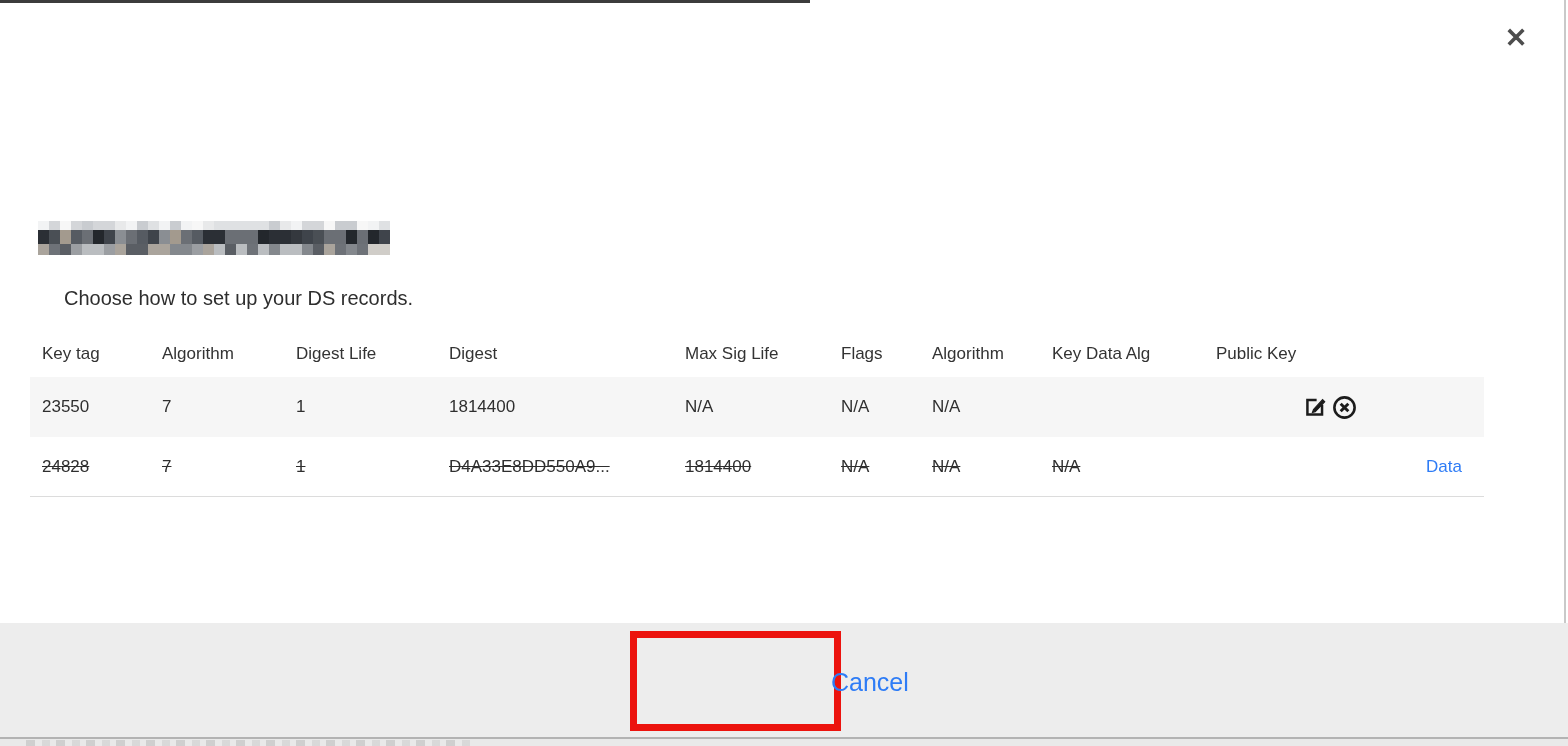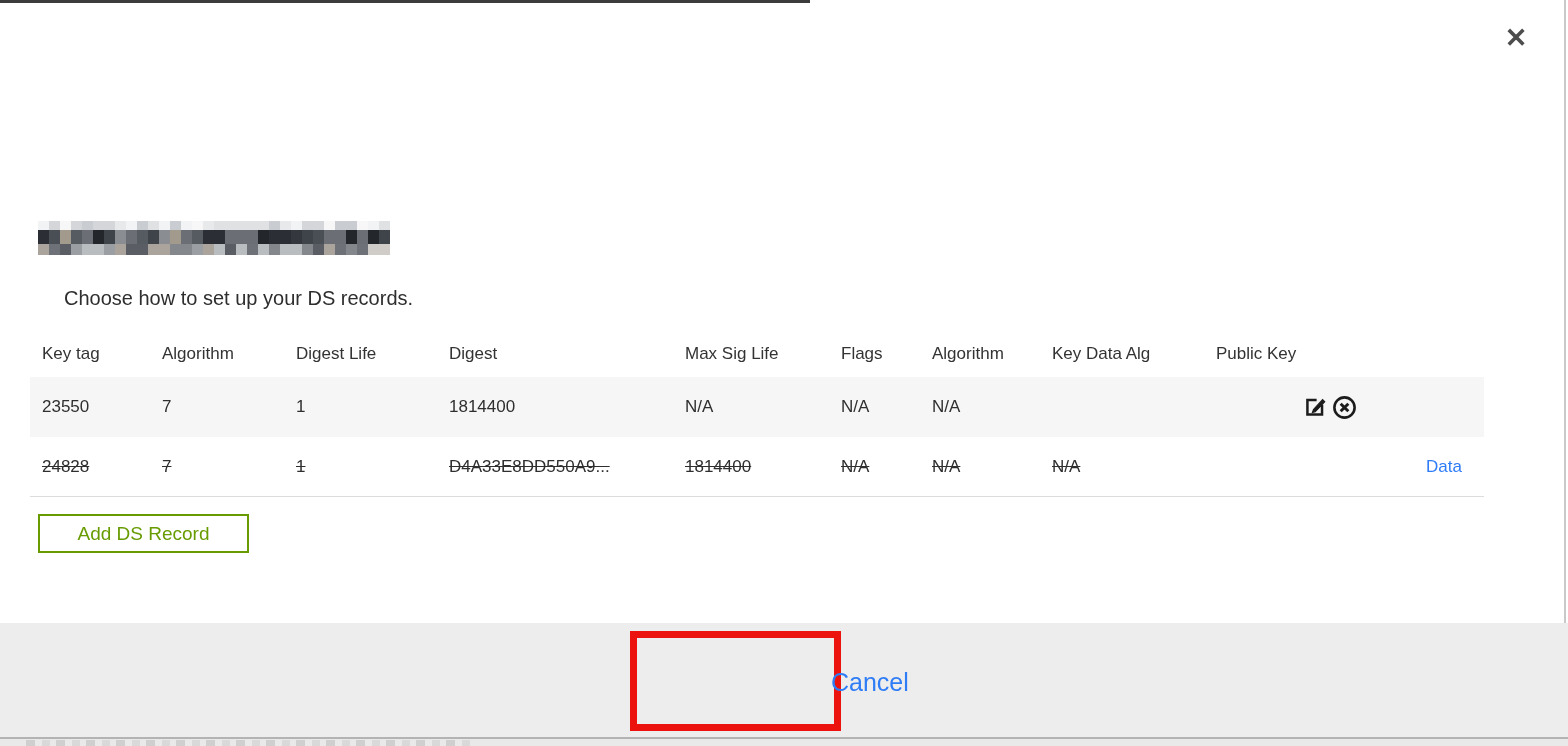--- a/index.html
+++ b/index.html
@@ -264,21 +264,20 @@
       <span class="cell">N/A</span>
       <span class="cell">N/A</span>
       <span class="cell"></span>
       <span class="actions-cell">
         <a class="undo-link">Data</a>
       </span>
     </div>
 
   </div>
 
-  <button class="add-ds-btn">Add DS Record</button>
 
   <div class="footer-bar"></div>
   <div class="save-annotation-box"></div>
   <a class="cancel-link">Cancel</a>
 
   <div class="bottom-line"></div>
   <div class="bottom-strip"></div>
   <div class="bottom-marks"></div>
 
 </div>

